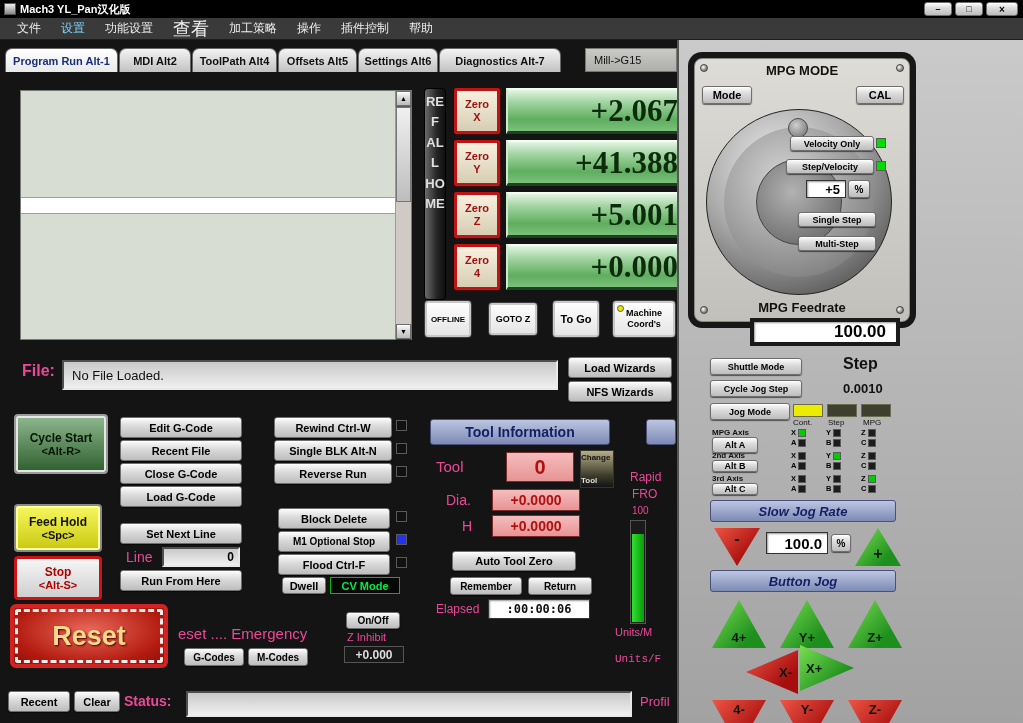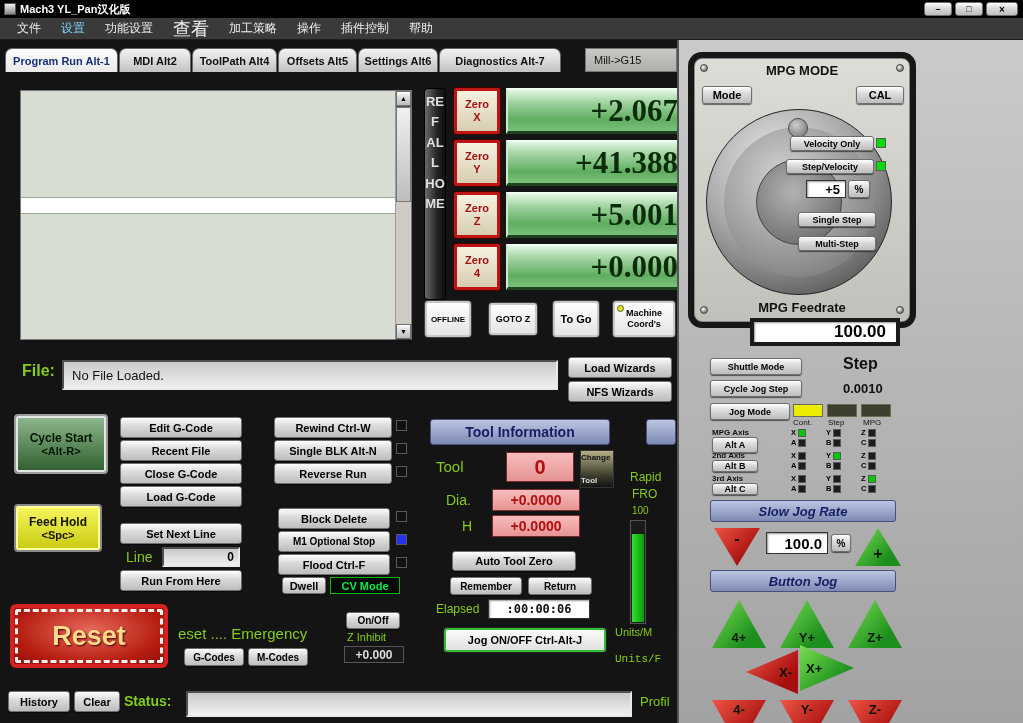--- a/index.html
+++ b/index.html
@@ -1,20 +1,20 @@
 <!DOCTYPE html>
 <html><head>
 <meta charset="utf-8">
 <style>
   *{margin:0;padding:0;box-sizing:border-box;}
   body{font-family:"Liberation Sans",sans-serif;background:#141414;}
   #root{position:relative;width:1023px;height:723px;overflow:hidden;background:#141414;}
   .a{position:absolute;}
   .flex{display:flex;align-items:center;justify-content:center;}
-  .wtxt{color:#84cc16;text-align:center;}
+  .wtxt{color:#ec4899;text-align:center;}
   .btn{background:linear-gradient(#fdfdfd,#dcdcdc 40%,#bdbdbd);border:1px solid #6e6e6e;border-radius:3px;
        box-shadow:inset 0 1px 0 rgba(255,255,255,.9),0 1px 1px rgba(0,0,0,.55);color:#000;font-weight:bold;
        font-size:11px;display:flex;align-items:center;justify-content:center;white-space:nowrap;cursor:default;}
   .btn-white{background:linear-gradient(#ffffff,#e3e3e3);border:1px solid #3c3c3c;box-shadow:inset 0 0 0 2px #c8c8c8;border-radius:4px;}
   .sunken{background:linear-gradient(#c9c9c9,#f0f0f0);border:2px solid;border-color:#4f4f4f #e9e9e9 #e9e9e9 #4f4f4f;}
   .led{border:1px solid #5a5a5a;display:inline-block;}
   .tab{background:linear-gradient(#f3f3f3,#c2c2c2);border:1px solid #666;border-bottom:none;border-radius:7px 7px 0 0;
        color:#101010;font-size:11px;font-weight:bold;display:flex;align-items:center;justify-content:center;}
   .tab.active{background:linear-gradient(#ffffff,#e9e9e9);color:#18307a;}
   .dro{left:506px;width:174px;height:46px;z-index:1;
@@ -143,20 +143,24 @@
   <div class="a btn" style="left:568px;top:381px;width:104px;height:21px;">NFS Wizards</div>
 
   <div class="a cyc" style="left:14px;top:414px;width:94px;height:60px;">
     <span>Cycle Start</span>
     <span style="font-size:11px;">&lt;Alt-R&gt;</span>
   </div>
   <div class="a fh" style="left:14px;top:504px;width:88px;height:48px;">
     <span>Feed Hold</span>
     <span style="font-size:11px;">&lt;Spc&gt;</span>
   </div>
+  <div class="a stp" style="left:14px;top:556px;width:88px;height:44px;">
+    <span>Stop</span>
+    <span style="font-size:11px;">&lt;Alt-S&gt;</span>
+  </div>
 
   <div class="a btn" style="left:120px;top:417px;width:122px;height:21px;">Edit G-Code</div>
   <div class="a btn" style="left:120px;top:440px;width:122px;height:21px;">Recent File</div>
   <div class="a btn" style="left:120px;top:463px;width:122px;height:21px;">Close G-Code</div>
   <div class="a btn" style="left:120px;top:486px;width:122px;height:21px;">Load G-Code</div>
   <div class="a btn" style="left:120px;top:523px;width:122px;height:21px;">Set Next Line</div>
   <span class="a wtxt" style="left:126px;top:549px;font-size:14px;">Line</span>
   <input class="a fld sunken" style="left: 162px; top: 547px; width: 78px; height: 20px; text-align: right; font-size: 12px; font-weight: bold; padding-right: 4px;" value="0">
   <div class="a btn" style="left:120px;top:570px;width:122px;height:21px;">Run From Here</div>
 
@@ -212,34 +216,31 @@
   <div class="a pink" style="left:492px;top:515px;width:88px;height:22px;font-size:14px;">
     <span>+0.0000</span>
   </div>
   <div class="a btn" style="left:452px;top:551px;width:124px;height:20px;">Auto Tool Zero</div>
   <div class="a btn" style="left:450px;top:577px;width:72px;height:18px;font-size:10px;">Remember</div>
   <div class="a btn" style="left:528px;top:577px;width:64px;height:18px;font-size:10px;">Return</div>
   <span class="a wtxt" style="left:436px;top:602px;font-size:12px;">Elapsed</span>
   <div class="a flex" style="left:488px;top:599px;width:102px;height:20px;background:#fff;border:1px solid #333;box-shadow:inset 1px 1px 2px #999;">
     <span style="font-family:'DejaVu Sans Mono',monospace;font-size:12px;font-weight:bold;color:#111;">:00:00:06</span>
   </div>
-  <div class="a flex" style="left:444px;top:628px;width:162px;height:24px;background:linear-gradient(#fbfbfb,#e0e0e0);border:2px solid #33bb33;box-shadow:0 0 0 1px #222;border-radius:3px;">
-    <span style="font-size:11px;font-weight:bold;color:#000;">Jog ON/OFF Ctrl-Alt-J</span>
-  </div>
 
   <span class="a wtxt" style="left:630px;top:470px;font-size:12px;">Rapid</span>
   <span class="a wtxt" style="left:632px;top:487px;font-size:12px;">FRO</span>
   <span class="a wtxt" style="left:632px;top:505px;font-size:10px;">100</span>
   <div class="a" style="left:630px;top:520px;width:16px;height:104px;background:#1b1b1b;border:1px solid #555;">
     <div style="position:absolute;left:1px;top:13px;width:12px;height:88px;background:linear-gradient(90deg,#2ee02e,#0b9a0b);"></div>
   </div>
   <span class="a wtxt" style="left:615px;top:626px;font-size:11px;">Units/M</span>
   <span class="a wtxt" style="left:615px;top:653px;font-size:11px;font-family:Liberation Mono, monospace;">Units/F</span>
 
-  <div class="a btn" style="left:8px;top:691px;width:62px;height:21px;">History</div>
+  <div class="a btn" style="left:8px;top:691px;width:62px;height:21px;">Recent</div>
   <div class="a btn" style="left:74px;top:691px;width:46px;height:21px;">Clear</div>
   <span class="a wtxt" style="left:124px;top:693px;font-size:14px;font-weight:bold;">Status:</span>
   <div class="a sunken" style="left:186px;top:691px;width:446px;height:26px;"></div>
   <span class="a wtxt" style="left:640px;top:694px;font-size:13px;">Profil</span>
 
   <div class="a" style="left:677px;top:40px;width:346px;height:683px;background:linear-gradient(180deg,#cacaca,#a2a2a2);border-left:2px solid #555;z-index:5;"></div>
 
   <div class="a" style="left:688px;top:52px;width:228px;height:276px;background:#171717;border-radius:14px;z-index:6;"></div>
   <div class="a" style="left:694px;top:58px;width:216px;height:264px;background:linear-gradient(#dedcd6,#c2c0ba);border-radius:8px;border:1px solid #888;z-index:6;"></div>
   <div class="a screw" style="left:700px;top:64px;z-index:7;"></div>

